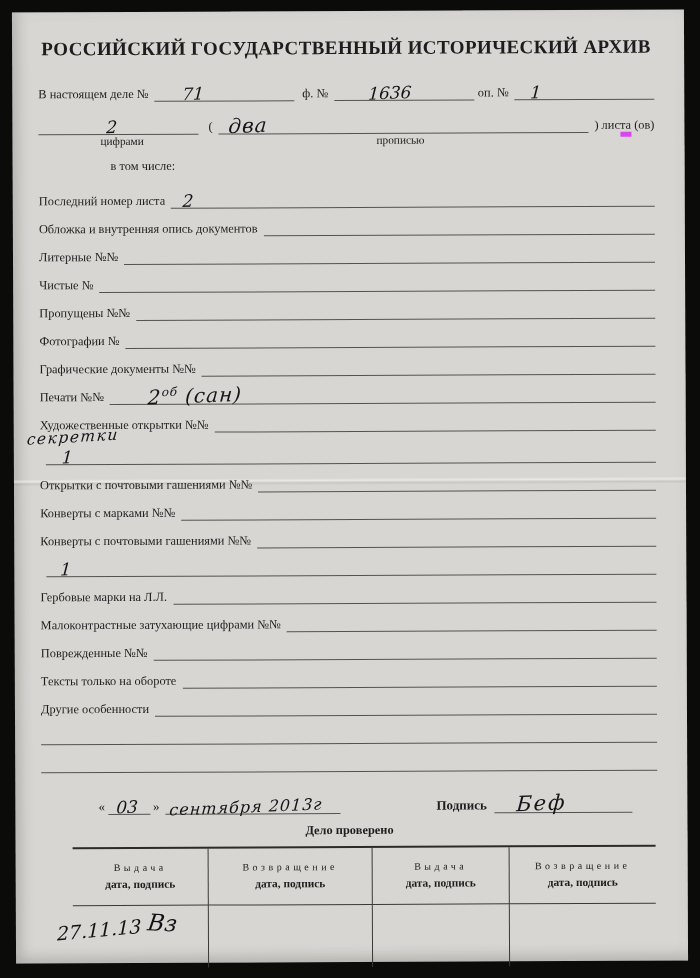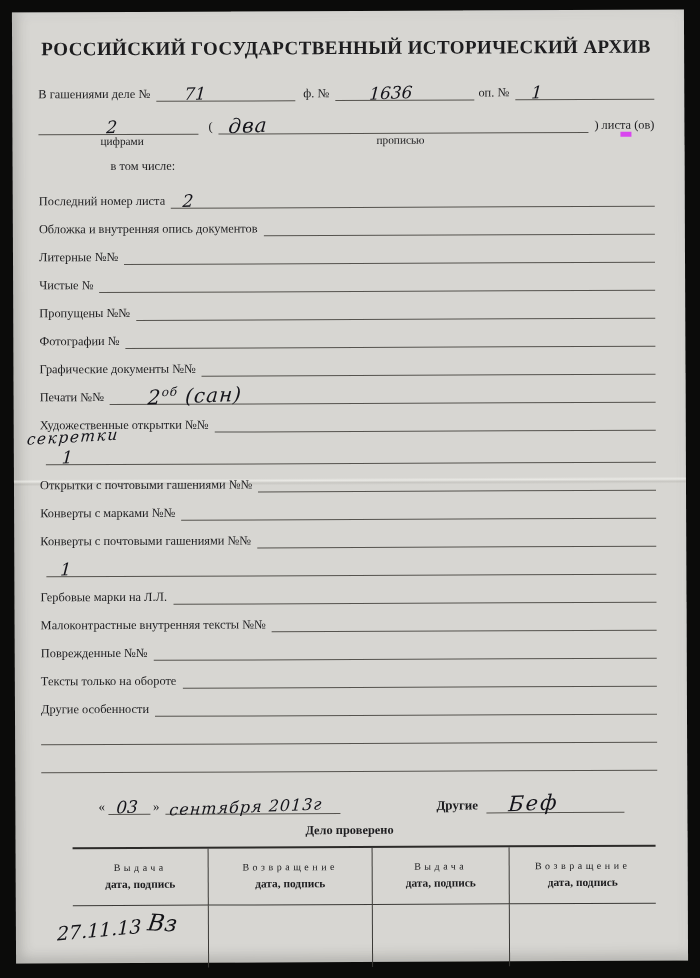--- a/index.html
+++ b/index.html
@@ -82,21 +82,21 @@
 </style>
 </head>
 <body>
 
 <div class="paper">
   <div class="crease" style="top:467px;"></div>
 
   <div class="title">РОССИЙСКИЙ ГОСУДАРСТВЕННЫЙ ИСТОРИЧЕСКИЙ АРХИВ</div>
 
   <div class="row case-line">
-    <span class="lbl">В гашениями деле №</span>
+    <span class="lbl">В настоящем деле №</span>
     <span class="vline">
         <span class="hw" style="left:28px;">71</span>
       </span>
     <span class="lbl" style="margin-left:8px;">ф. №</span>
     <span class="vline">
         <span class="hw" style="left:34px;">1636</span>
       </span>
     <span class="lbl" style="margin-left:4px;">оп. №</span>
     <span class="vline">
         <span class="hw" style="left:16px;">1</span>
@@ -198,21 +198,21 @@
           <span class="hw" style="left:14px;">1</span>
         </span>
     </div>
 
     <div class="frow">
       <span class="lbl">Гербовые марки на Л.Л.</span>
       <span class="vline"></span>
     </div>
 
     <div class="frow">
-      <span class="lbl">Малоконтрастные внутренняя тексты №№</span>
+      <span class="lbl">Малоконтрастные затухающие цифрами №№</span>
       <span class="vline"></span>
     </div>
 
     <div class="frow">
       <span class="lbl">Поврежденные №№</span>
       <span class="vline"></span>
     </div>
 
     <div class="frow">
       <span class="lbl">Тексты только на обороте</span>
@@ -231,21 +231,21 @@
 
   <div class="footer-line">
     <span class="q" style="margin-left:57px;">«</span>
     <span class="dayline">
         <span class="hw">03</span>
       </span>
     <span class="q">»</span>
     <span class="monthline">
         <span class="hw cursive">сентября 2013г</span>
       </span>
-    <span class="sig-label">Другие</span>
+    <span class="sig-label">Подпись</span>
     <span class="sigline">
         <span class="hw cursive">Беф</span>
       </span>
   </div>
 
   <div class="checked">Дело проверено</div>
 
   <div class="verify-table">
     <div class="th mid">
       <span class="t1">Выдача</span>

